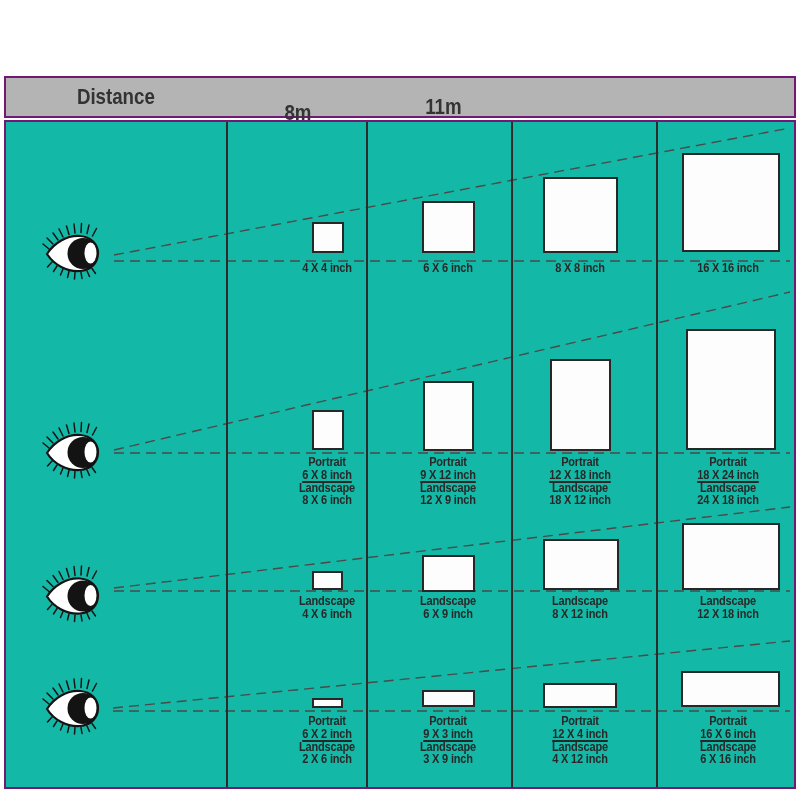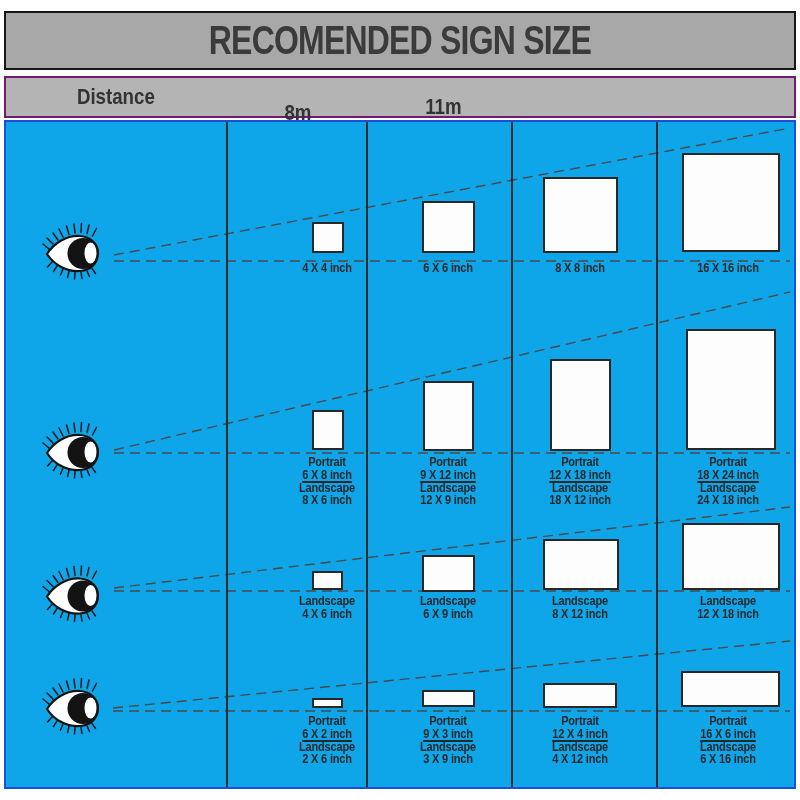--- a/index.html
+++ b/index.html
@@ -11,37 +11,34 @@
   .title-text{font-size:40px;font-weight:bold;color:#3b3b3b;letter-spacing:-1px;
               display:inline-block;transform:scaleX(0.8);transform-origin:center;white-space:nowrap;}
   .header-row{position:absolute;left:4px;top:76px;width:792px;height:42px;
               background:#b4b4b4;border:2px solid #701a75;box-sizing:border-box;
               display:flex;align-items:center;}
   .hcell{display:flex;align-items:center;justify-content:center;height:100%;}
   .hcell span{font-size:22px;font-weight:bold;color:#333333;display:inline-block;
               transform:scaleX(0.85);transform-origin:center;white-space:nowrap;}
   .hc-dist{width:219px;} .hc-5{width:139px;} .hc-8{width:146px;margin-top:32px;} .hc-11{width:145px;margin-top:19px;} .hc-17{width:139px;}
   .content{position:absolute;left:4px;top:120px;width:792px;height:669px;
-           background:#0ea5e9;border:2px solid #1d4ed8;box-sizing:border-box;}
+           background:#14b8a6;border:2px solid #701a75;box-sizing:border-box;}
   .divider{position:absolute;top:0;bottom:0;width:2px;background:#2c2c2c;}
   .lines-svg{position:absolute;left:0;top:0;}
   .sign{position:absolute;background:#fdfdfd;border:2px solid #272727;box-sizing:border-box;}
   .slabel{position:absolute;width:140px;text-align:center;font-weight:bold;font-size:12.5px;
           line-height:12.8px;color:#282828;transform:scaleX(0.88);transform-origin:center top;
           letter-spacing:-0.2px;white-space:nowrap;}
   .slabel .u{text-decoration:underline;text-underline-offset:2px;text-decoration-thickness:1.5px;}
 </style>
 </head>
 <body>
 
 <div class="frame">
 
-  <div class="title-bar">
-    <span class="title-text">RECOMENDED SIGN SIZE</span>
-  </div>
 
   <div class="header-row">
     <div class="hcell hc-dist">
         <span>Distance</span>
       </div>
     <div class="hcell hc-8">
         <span>8m</span>
       </div>
     <div class="hcell hc-11">
         <span>11m</span>

